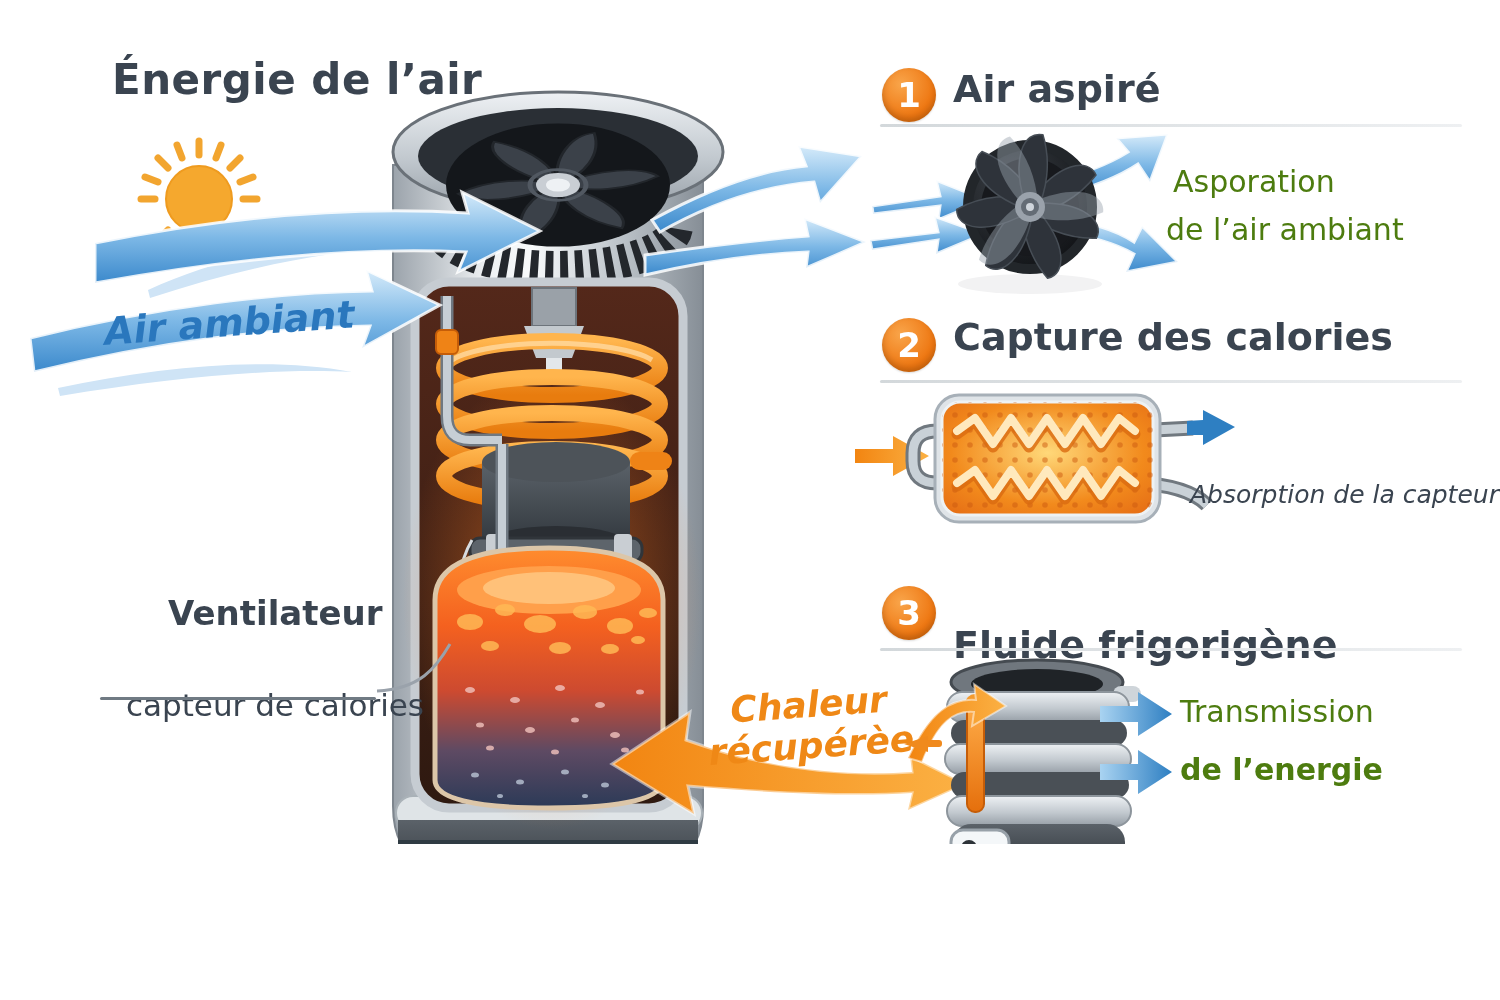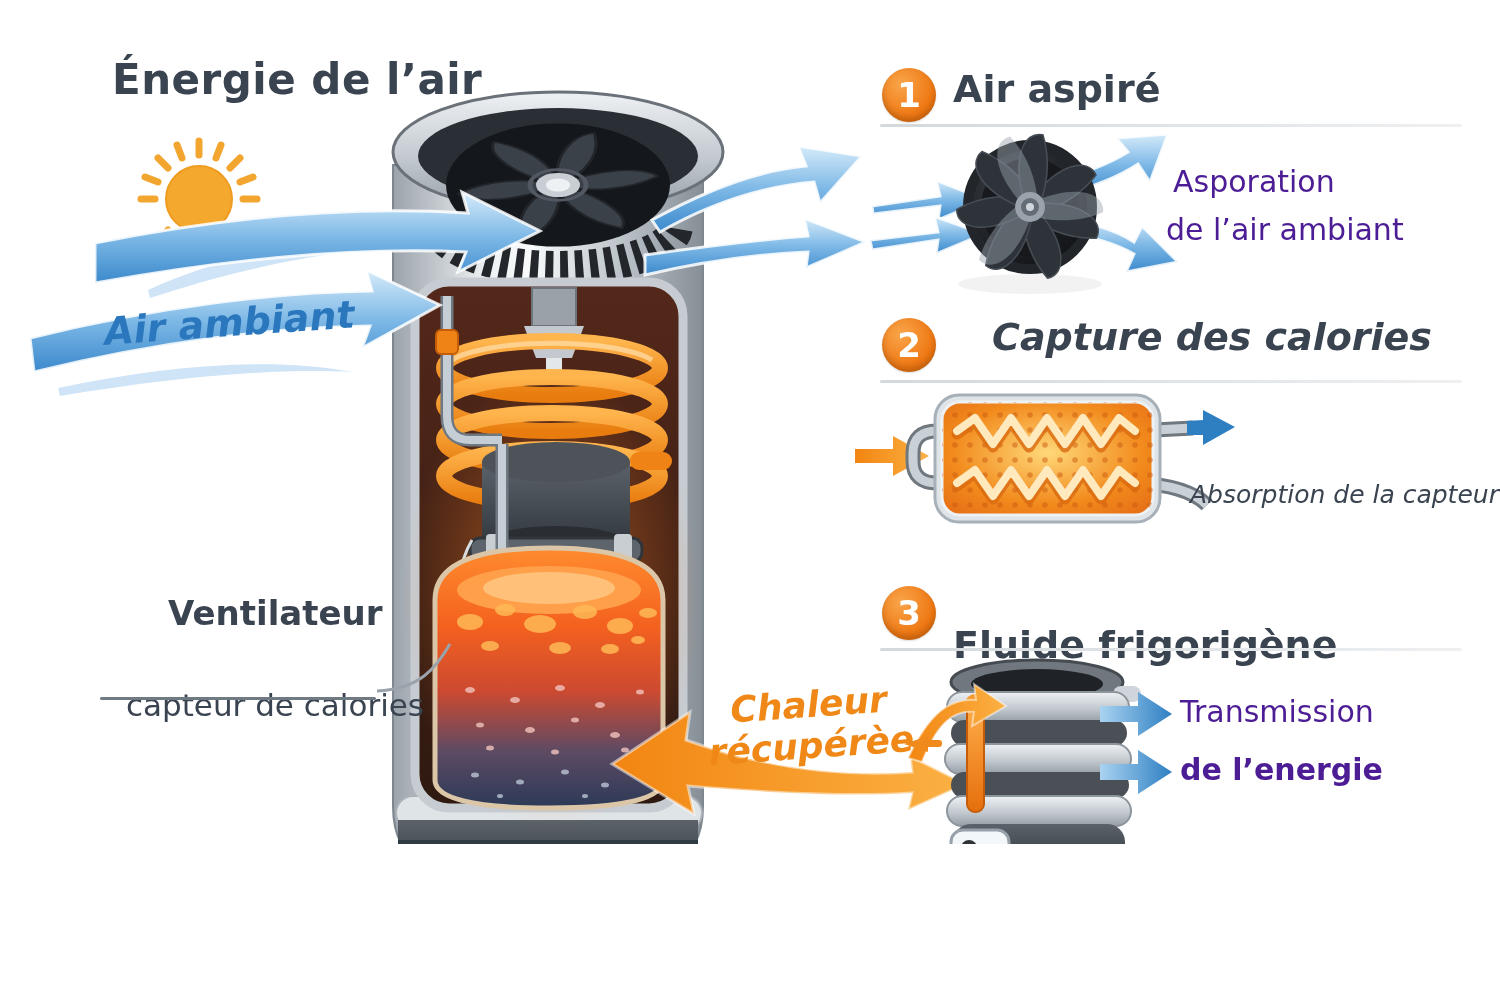--- a/index.html
+++ b/index.html
@@ -8,32 +8,32 @@
   #art{position:absolute;left:0;top:0;}
   .label{position:absolute;color:#3a4450;line-height:1.05;}
   .main-title{left:112px;top:58px;font-size:42px;font-weight:bold;letter-spacing:.5px;}
   .air-label{left:104px;top:304px;font-size:38px;font-weight:bold;font-style:italic;color:#2a77bd;transform:rotate(-4deg);}
   .vent1{left:168px;top:596px;font-size:34px;font-weight:bold;}
   .vent2{left:102px;top:689px;font-size:31px;margin-left:24px;}
   .vent-underline{position:absolute;left:100px;top:697px;width:276px;height:3px;background:#707a83;border-radius:2px;}
   .chaleur{left:700px;top:684px;width:220px;text-align:center;font-size:36px;font-weight:bold;font-style:italic;color:#ef8816;transform:rotate(-4deg);line-height:1.15;}
   .step-title{font-size:38px;font-weight:bold;}
   .t1{left:953px;top:70px;}
-  .t2{left:992px;top:318px;font-style:italic;}
+  .t2{left:953px;top:318px;}
   .t3{left:953px;top:586px;margin-top:40px;}
   .badge{position:absolute;width:54px;height:54px;border-radius:50%;
     background:radial-gradient(circle at 35% 30%, #f9a54a, #ee7712 65%, #d96a0a 100%);
     color:#ffffff;font-size:34px;font-weight:bold;display:flex;align-items:center;justify-content:center;
     box-shadow:inset 0 -4px 6px rgba(0,0,0,.18), 0 1px 2px rgba(0,0,0,.15);}
   .b1{left:882px;top:68px;}
   .b2{left:882px;top:318px;}
   .b3{left:882px;top:586px;}
   .divider{position:absolute;left:880px;width:582px;height:3px;background:linear-gradient(90deg,#d3d8db,#eef0f2);border-radius:2px;}
   .d1{top:124px;} .d2{top:380px;} .d3{top:648px;}
-  .cap{font-size:30px;color:#4c1d95;}
+  .cap{font-size:30px;color:#4d7c0f;}
   .c1a{left:1173px;top:166px;}
   .c1b{left:1166px;top:214px;}
   .evap-label{left:1213px;top:424px;font-size:34px;font-weight:bold;}
   .evap-cap{left:1190px;top:482px;font-size:25px;font-style:italic;}
   .c3a{left:1180px;top:696px;}
   .c3b{left:1180px;top:754px;font-weight:bold;}
 </style>
 </head>
 <body>
 

